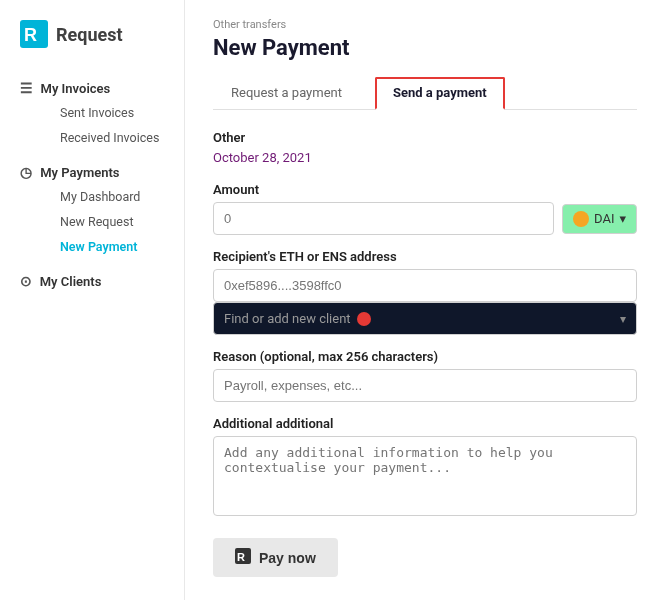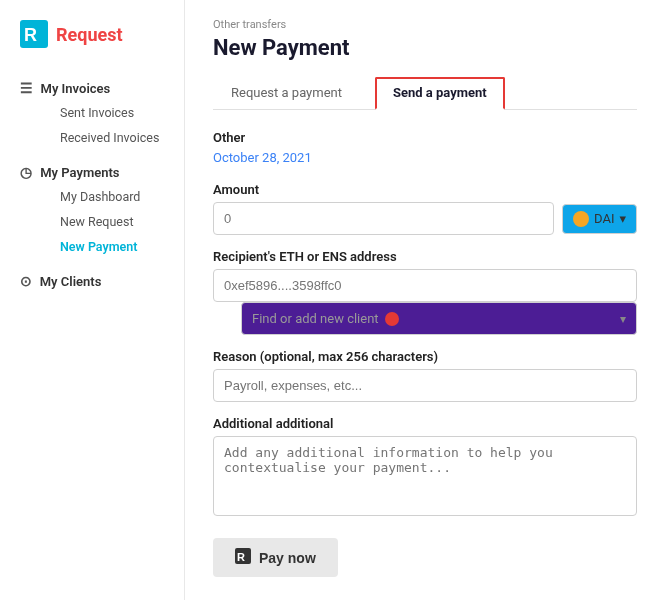--- a/index.html
+++ b/index.html
@@ -14,21 +14,21 @@
       flex-shrink: 0;
     }
     .logo-area {
       display: flex; align-items: center; gap: 8px;
       padding: 0 20px 24px 20px;
     }
     .logo-icon {
       width: 28px; height: 28px;
     }
     .logo-text {
-      font-size: 18px; font-weight: 700; color: #ef4444;
+      font-size: 18px; font-weight: 700; color: #404040;
     }
 
     .nav-section-label {
       display: flex; align-items: center; gap: 8px;
       padding: 8px 20px 4px 20px;
       font-size: 13px; font-weight: 600; color: #333;
     }
     .nav-section-label .nav-icon { font-size: 14px; color: #555; }
 
     .nav-sub-item {
@@ -75,21 +75,21 @@
       padding: 6px 16px;
     }
 
     
     .field-label {
       font-size: 13px; font-weight: 600; color: #222; margin-bottom: 5px; margin-top: 14px;
     }
     .field-label:first-of-type { margin-top: 0; }
 
     .field-value {
-      font-size: 13px; color: #3b82f6; margin-bottom: 17px;
+      font-size: 13px; color: #701a75; margin-bottom: 17px;
     }
 
     .input-row {
       display: flex; gap: 8px; align-items: center;
     }
 
     input[type="text"], input[type="number"], textarea {
       width: 100%;
       border: 1px solid #d0d0d0;
       border-radius: 4px;
@@ -100,34 +100,34 @@
       background: #fff;
     }
 
     .amount-input {
       flex: 1;
     }
     .currency-select {
       display: flex; align-items: center; gap: 5px;
       border: 1px solid #d0d0d0; border-radius: 4px;
       padding: 6px 10px; cursor: pointer; white-space: nowrap;
-      font-size: 13px; color: #333; background: #0ea5e9;
+      font-size: 13px; color: #333; background: #86efac;
       min-width: 75px;
     }
     .dai-dot {
       width: 16px; height: 16px; border-radius: 50%;
       background: #f5a623; display: inline-block;
       flex-shrink: 0;
     }
 
     .recipient-select {
       display: flex; align-items: flex-end; justify-content: space-between;
       border: 1px solid #d0d0d0; border-radius: 4px;
       padding: 8px 10px; cursor: pointer; font-size: 13px;
-      color: #999; background: #4c1d95; margin-left: 28px;
+      color: #999; background: #0f172a;
     }
     .recipient-left { display: flex; align-items: center; gap: 6px; }
     .error-dot {
       width: 14px; height: 14px; border-radius: 50%;
       background: #e53935; display: inline-block; flex-shrink: 0;
     }
     .chevron-down { font-size: 12px; color: #888; }
 
     .help-icon {
       display: inline-flex; align-items: center; justify-content: center;

